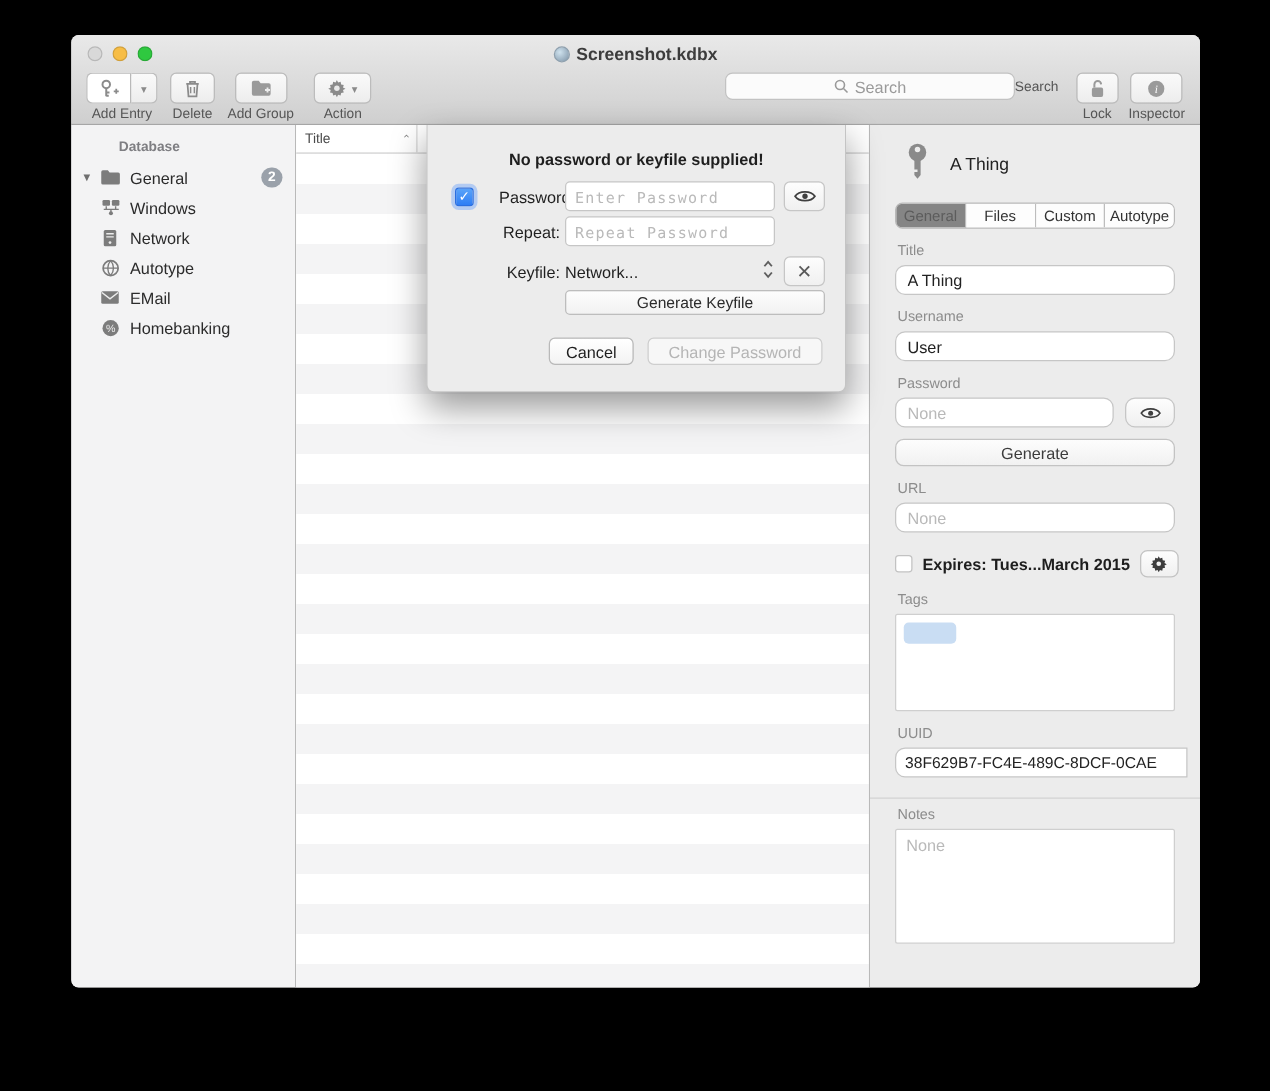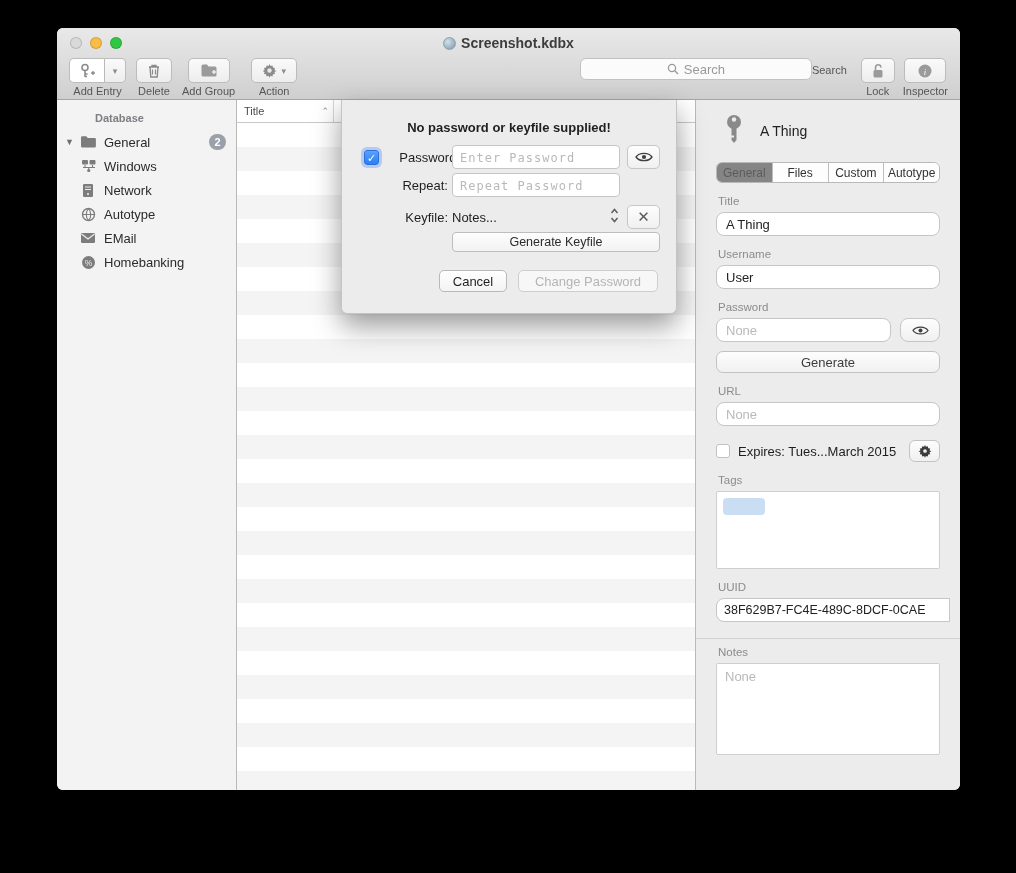--- a/index.html
+++ b/index.html
@@ -115,21 +115,21 @@
     width:100%; height:24px; border:1px solid #c6c6c6; border-radius:8px; background:#fff;
     font-size:13px; padding:0 9px; color:#222; outline:none; font-family:"Liberation Sans", sans-serif;
   }
   .ifield::placeholder { color:#b9b9b9; }
   .pwrow { display:flex; gap:9px; align-items:center; }
   .eyebtn { width:40px; height:24px; border:1px solid #c6c6c6; border-radius:8px;
     background:linear-gradient(#fdfdfd,#f0f0f0); display:flex; align-items:center; justify-content:center; color:#3f3f3f; flex:none; }
   .genbtn { margin-top:9px; width:100%; height:22px; border:1px solid #c3c3c3; border-radius:7px;
     background:linear-gradient(#fdfdfd,#f1f1f1); font-size:13px; color:#3c3c3c;
     display:flex; align-items:center; justify-content:center; }
-  .exprow { display:flex; align-items:center; margin-top:14px; gap:8px; }
+  .exprow { display:flex; align-items:center; margin-top:14px; gap:8px;font-weight:bold; }
   .checkbox.plain { background:#fff; border:1px solid #c2c2c2; width:14px; height:14px; flex:none; }
   .exprow .elabel { flex:1; font-size:13px; color:#1e1e1e; white-space:nowrap; }
   .gearbtn { width:31px; height:22px; border:1px solid #c3c3c3; border-radius:6px;
     background:linear-gradient(#fdfdfd,#f0f0f0); display:flex; align-items:center; justify-content:center; color:#3c3c3c; flex:none; }
   .tagsbox { width:100%; height:78px; background:#fff; border:1px solid #cfcfcf; border-radius:2px; padding:6px; }
   .tagpill { width:42px; height:17px; background:#c9ddf3; border-radius:4px; }
   .uuidfield { border-radius:8px 0 0 8px; border-right:none; white-space:nowrap; overflow:hidden; font-size:12.5px; line-height:22px; height:24px; background:#fff; border:1px solid #c6c6c6; padding:0 0 0 7px; width:calc(100% + 10px); color:#222; }
   .idiv { position:absolute; left:0; right:0; height:1px; background:#d2d2d2; }
   .notesarea { width:100%; height:92px; background:#fff; border:1px solid #cfcfcf; border-radius:2px; padding:5px 8px; font-size:13px; color:#b9b9b9; }
   svg { display:block; }
@@ -417,21 +417,21 @@
       </div>
     </div>
 
     <div class="drow" style="top:73px">
       <span class="dlabel">Repeat:</span>
       <input class="dinput" placeholder="Repeat Password" style="">
     </div>
 
     <div class="drow" style="top:105px">
       <span class="dlabel">Keyfile:</span>
-      <span class="popup">Notes...</span>
+      <span class="popup">Network...</span>
       <span class="steppers">
         <svg width="9" height="18" viewBox="0 0 9 18">
             <path d="M1.5 6 L4.5 2.5 L7.5 6" fill="none" stroke="#5e5e5e" stroke-width="1.5"></path>
             <path d="M1.5 11 L4.5 14.5 L7.5 11" fill="none" stroke="#5e5e5e" stroke-width="1.5"></path>
           </svg>
       </span>
       <div class="sqbtn">
         <span style="font-size:15px; color:#5a5a5a">✕</span>
       </div>
     </div>

